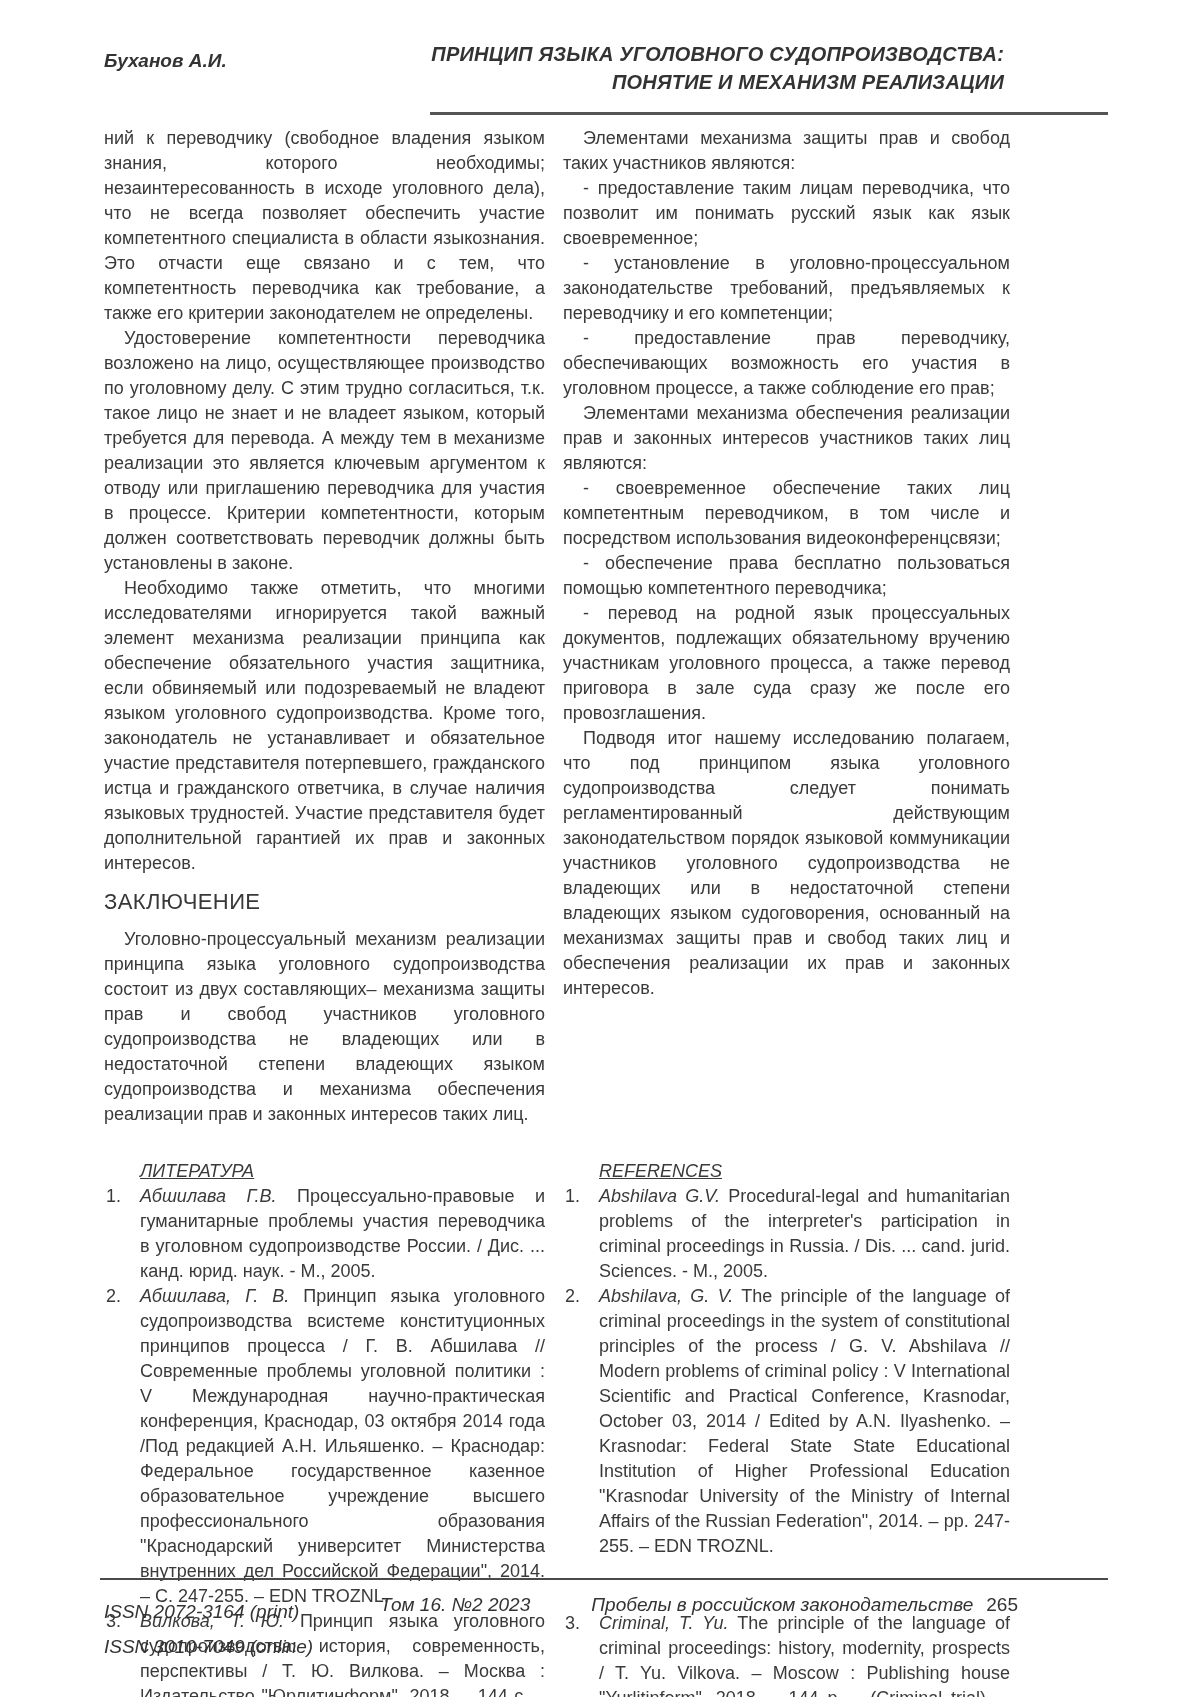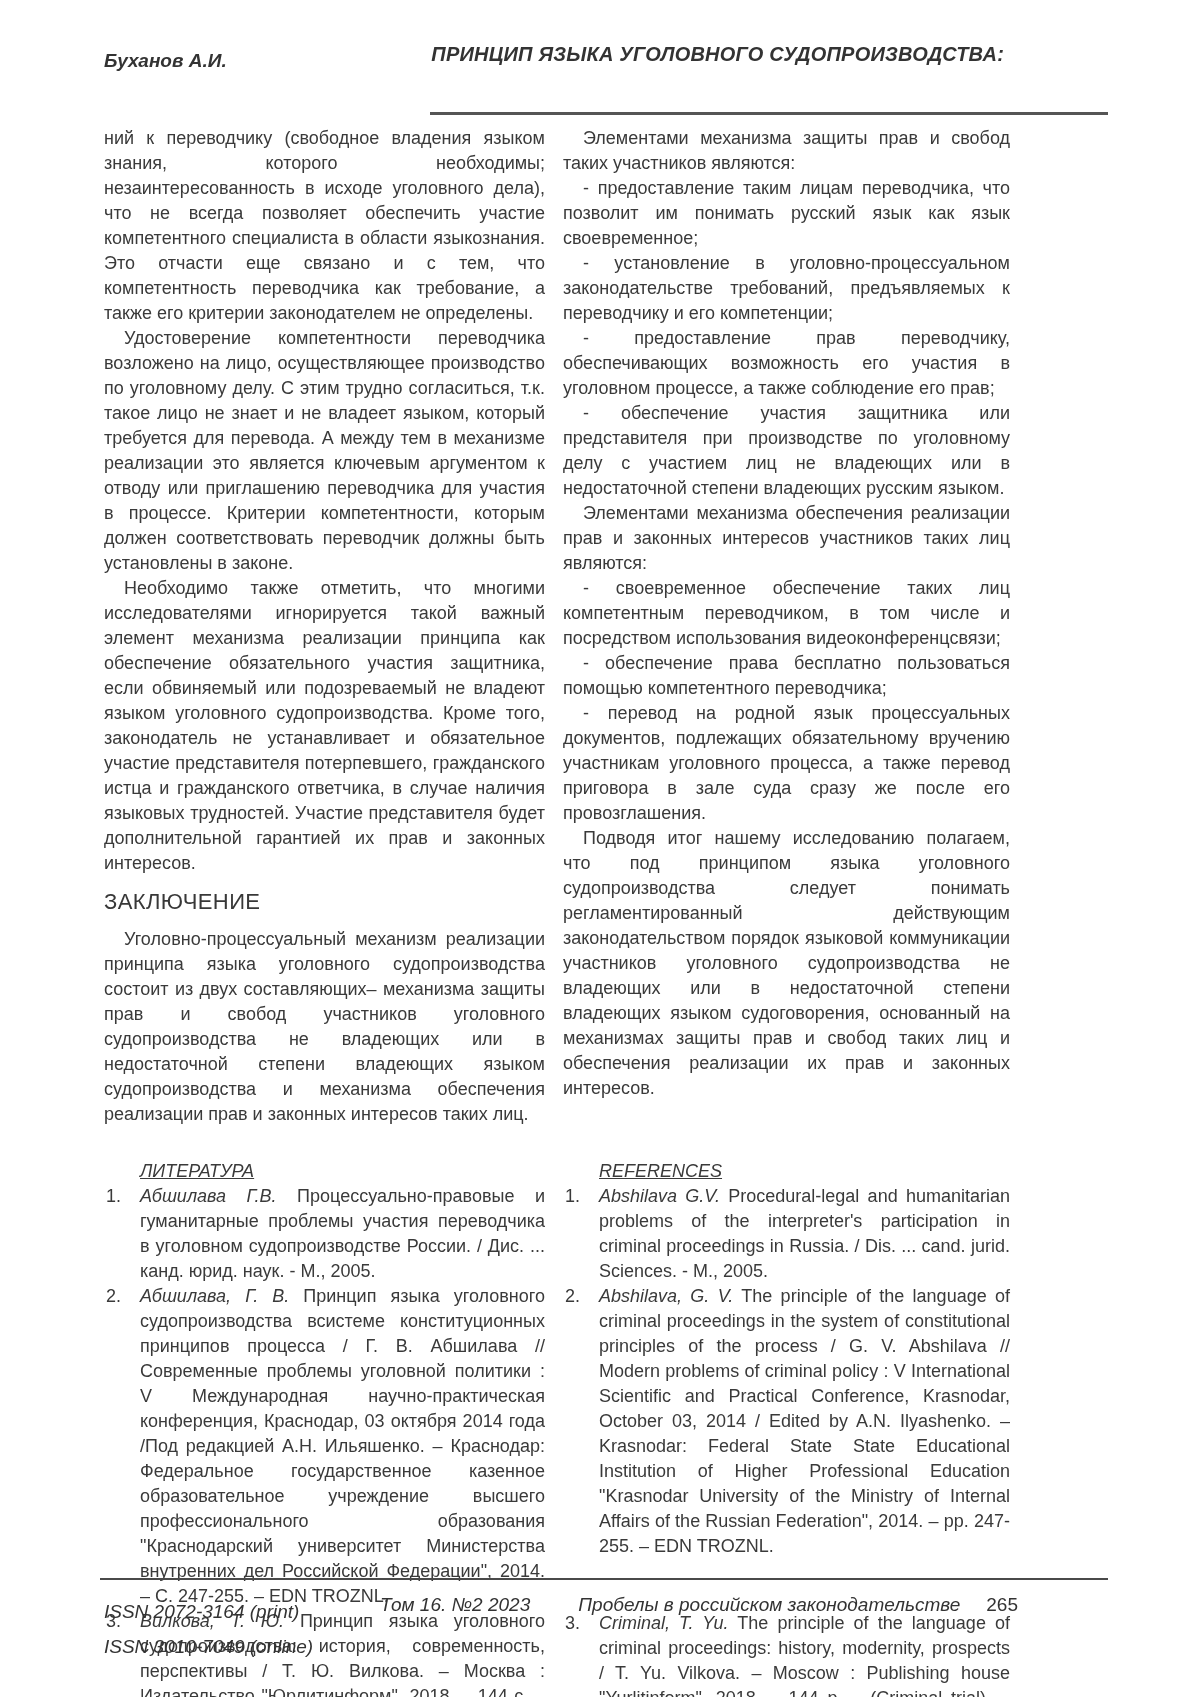--- a/index.html
+++ b/index.html
@@ -71,55 +71,55 @@
   .ftr-issn{
     position:absolute;left:104px;top:1594px;
     font-style:italic;font-size:19px;line-height:35px;color:#333;
   }
   .ftr-vol{
     position:absolute;left:380px;top:1594px;width:300px;text-align:left;
     font-style:italic;font-size:19px;color:#333;
   }
   .ftr-right{
     position:absolute;right:90px;top:1594px;
-    display:flex;align-items:baseline;gap:26px;
+    display:flex;align-items:baseline;gap:13px;
     font-size:19px;color:#333;
   }
   .ftr-journal{font-style:italic;}
   .ftr-page{font-style:normal;}
 </style>
 </head>
 <body>
 
 <div class="page">
 
   <div class="hdr-author">Буханов А.И.</div>
   <div class="hdr-title">
     <div>ПРИНЦИП ЯЗЫКА УГОЛОВНОГО СУДОПРОИЗВОДСТВА:</div>
+    <div>ПОНЯТИЕ И МЕХАНИЗМ РЕАЛИЗАЦИИ</div>
   </div>
   <div class="hdr-rule"></div>
   <div class="crop-top"></div>
   <div class="crop-bottom"></div>
 
   <div class="content">
 
     <div>
       <p class="no-indent">ний к переводчику (свободное владения языком знания, которого необходимы; незаинтересованность в исходе уголовного дела), что не всегда позволяет обеспечить участие компетентного специалиста в области языкознания. Это отчасти еще связано и с тем, что компетентность переводчика как требование, а также его критерии законодателем не определены.</p>
       <p>Удостоверение компетентности переводчика возложено на лицо, осуществляющее производство по уголовному делу. С этим трудно согласиться, т.к. такое лицо не знает и не владеет языком, который требуется для перевода. А между тем в механизме реализации это является ключевым аргументом к отводу или приглашению переводчика для участия в процессе. Критерии компетентности, которым должен соответствовать переводчик должны быть установлены в законе.</p>
       <p>Необходимо также отметить, что многими исследователями игнорируется такой важный элемент механизма реализации принципа как обеспечение обязательного участия защитника, если обвиняемый или подозреваемый не владеют языком уголовного судопроизводства. Кроме того, законодатель не устанавливает и обязательное участие представителя потерпевшего, гражданского истца и гражданского ответчика, в случае наличия языковых трудностей. Участие представителя будет дополнительной гарантией их прав и законных интересов.</p>
       <div class="concl-head">ЗАКЛЮЧЕНИЕ</div>
       <p>Уголовно-процессуальный механизм реализации принципа языка уголовного судопроизводства состоит из двух составляющих– механизма защиты прав и свобод участников уголовного судопроизводства не владеющих или в недостаточной степени владеющих языком судопроизводства и механизма обеспечения реализации прав и законных интересов таких лиц.</p>
     </div>
 
     <div>
       <p>Элементами механизма защиты прав и свобод таких участников являются:</p>
       <p>- предоставление таким лицам переводчика, что позволит им понимать русский язык как язык своевременное;</p>
       <p>- установление в уголовно-процессуальном законодательстве требований, предъявляемых к переводчику и его компетенции;</p>
       <p>- предоставление прав переводчику, обеспечивающих возможность его участия в уголовном процессе, а также соблюдение его прав;</p>
-      <p>- обеспечение участия защитника или представителя при производстве по уголовному делу с участием лиц не владеющих или в недостаточной степени владеющих русским языком.</p>
       <p>Элементами механизма обеспечения реализации прав и законных интересов участников таких лиц являются:</p>
       <p>- своевременное обеспечение таких лиц компетентным переводчиком, в том числе и посредством использования видеоконференцсвязи;</p>
       <p>- обеспечение права бесплатно пользоваться помощью компетентного переводчика;</p>
       <p>- перевод на родной язык процессуальных документов, подлежащих обязательному вручению участникам уголовного процесса, а также перевод приговора в зале суда сразу же после его провозглашения.</p>
       <p>Подводя итог нашему исследованию полагаем, что под принципом языка уголовного судопроизводства следует понимать регламентированный действующим законодательством порядок языковой коммуникации участников уголовного судопроизводства не владеющих или в недостаточной степени владеющих языком судоговорения, основанный на механизмах защиты прав и свобод таких лиц и обеспечения реализации их прав и законных интересов.</p>
     </div>
 
     <div>
       <div class="ref-head">ЛИТЕРАТУРА</div>
       <ol class="refs">

